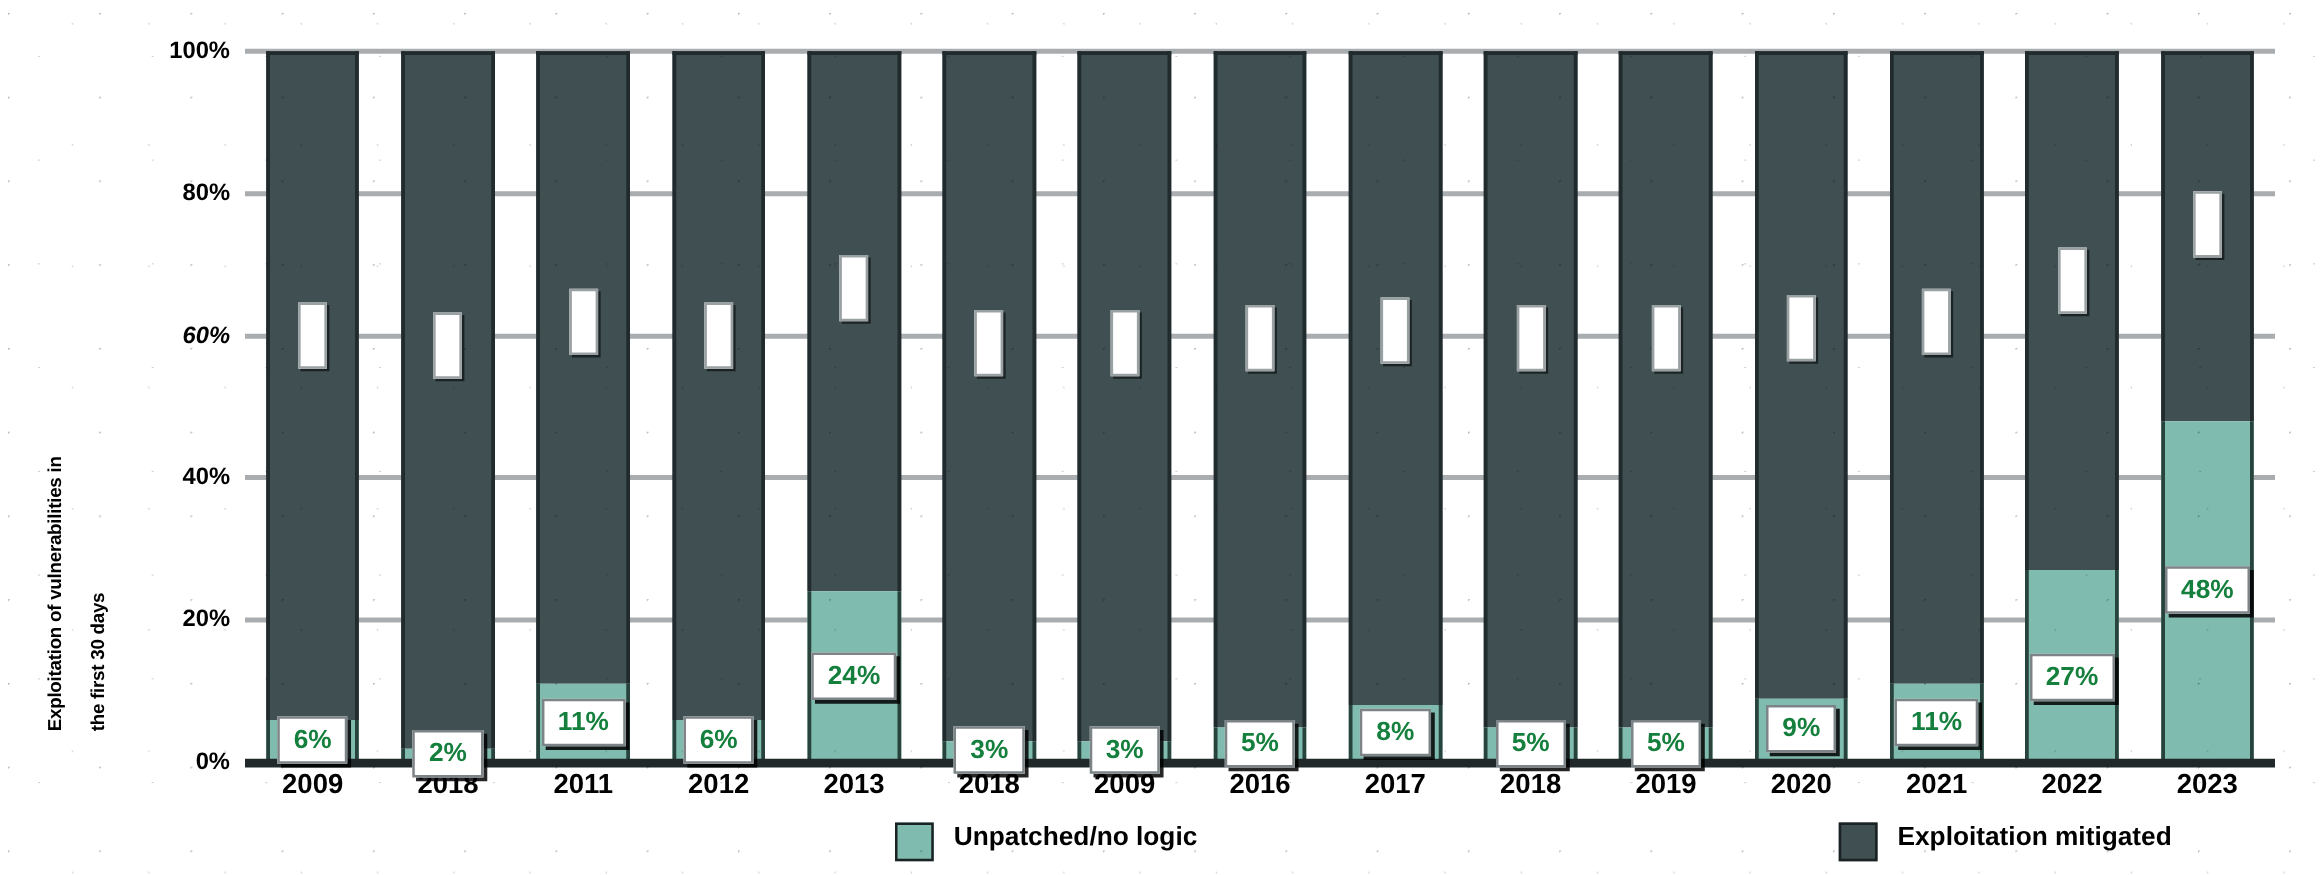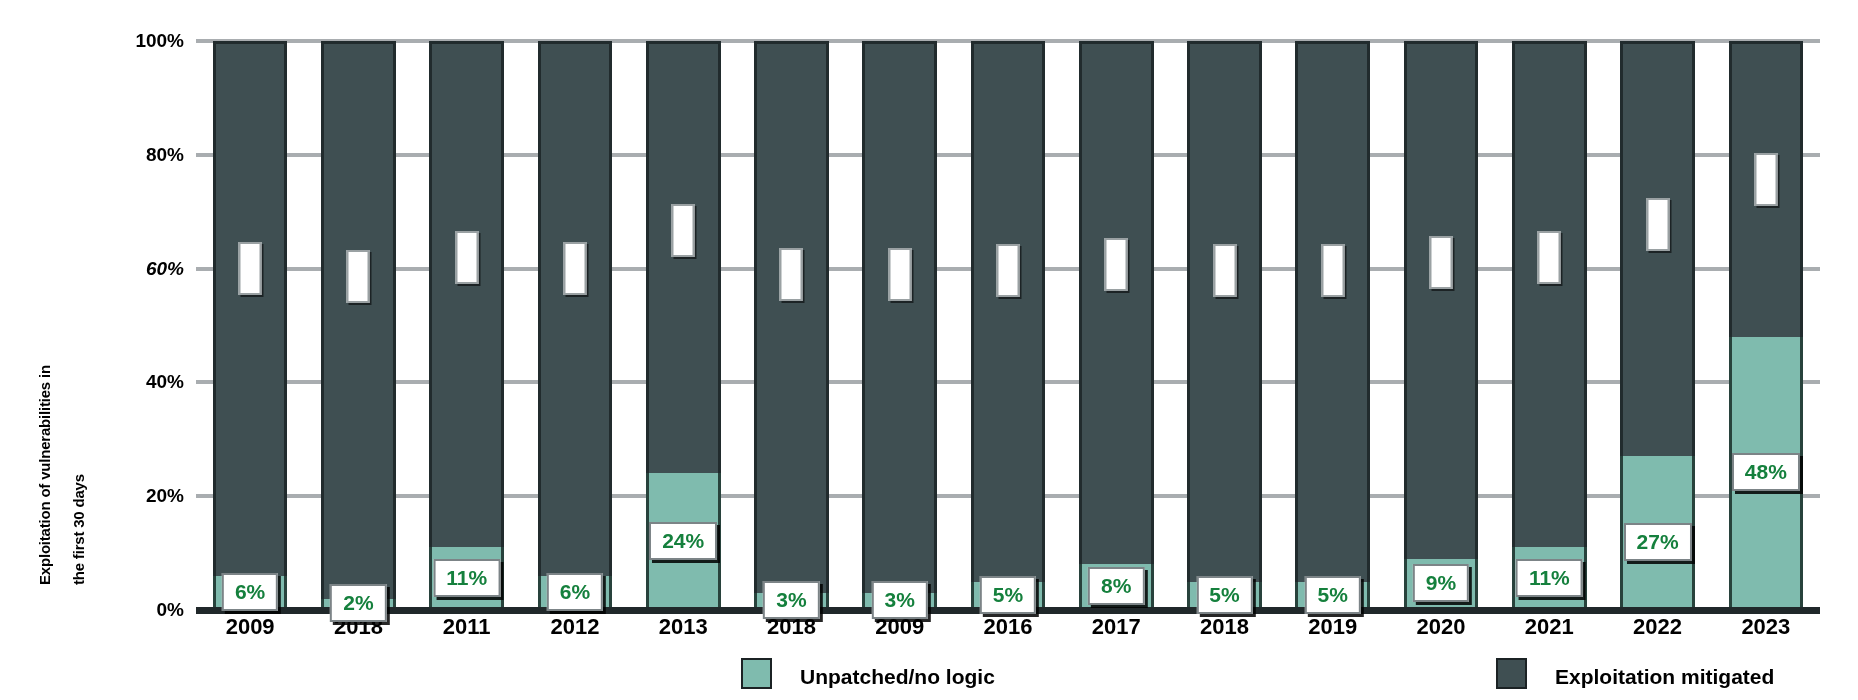--- a/index.html
+++ b/index.html
@@ -154,24 +154,23 @@
 
   
   .legend {
     position: absolute;
     left: 196px; top: 658px;
     width: 1624px; height: 40px;
   }
   .legend-item {
     position: absolute;
     display: flex;
-    align-items: flex-end;
-    gap: 28px;
+    align-items: flex-start;
+    gap: 16px;
     top: 0;
-    margin-left: 25px;
   }
   .legend-item.left  { left: 520px; }
   .legend-item.right { left: 1275px; }
   .swatch {
     width: 31px; height: 31px;
     border: 2px solid #1b2224;
     flex: none;
   }
   .swatch.teal { background: #7fbbae; }
   .swatch.dark { background: #3f4f52; }

